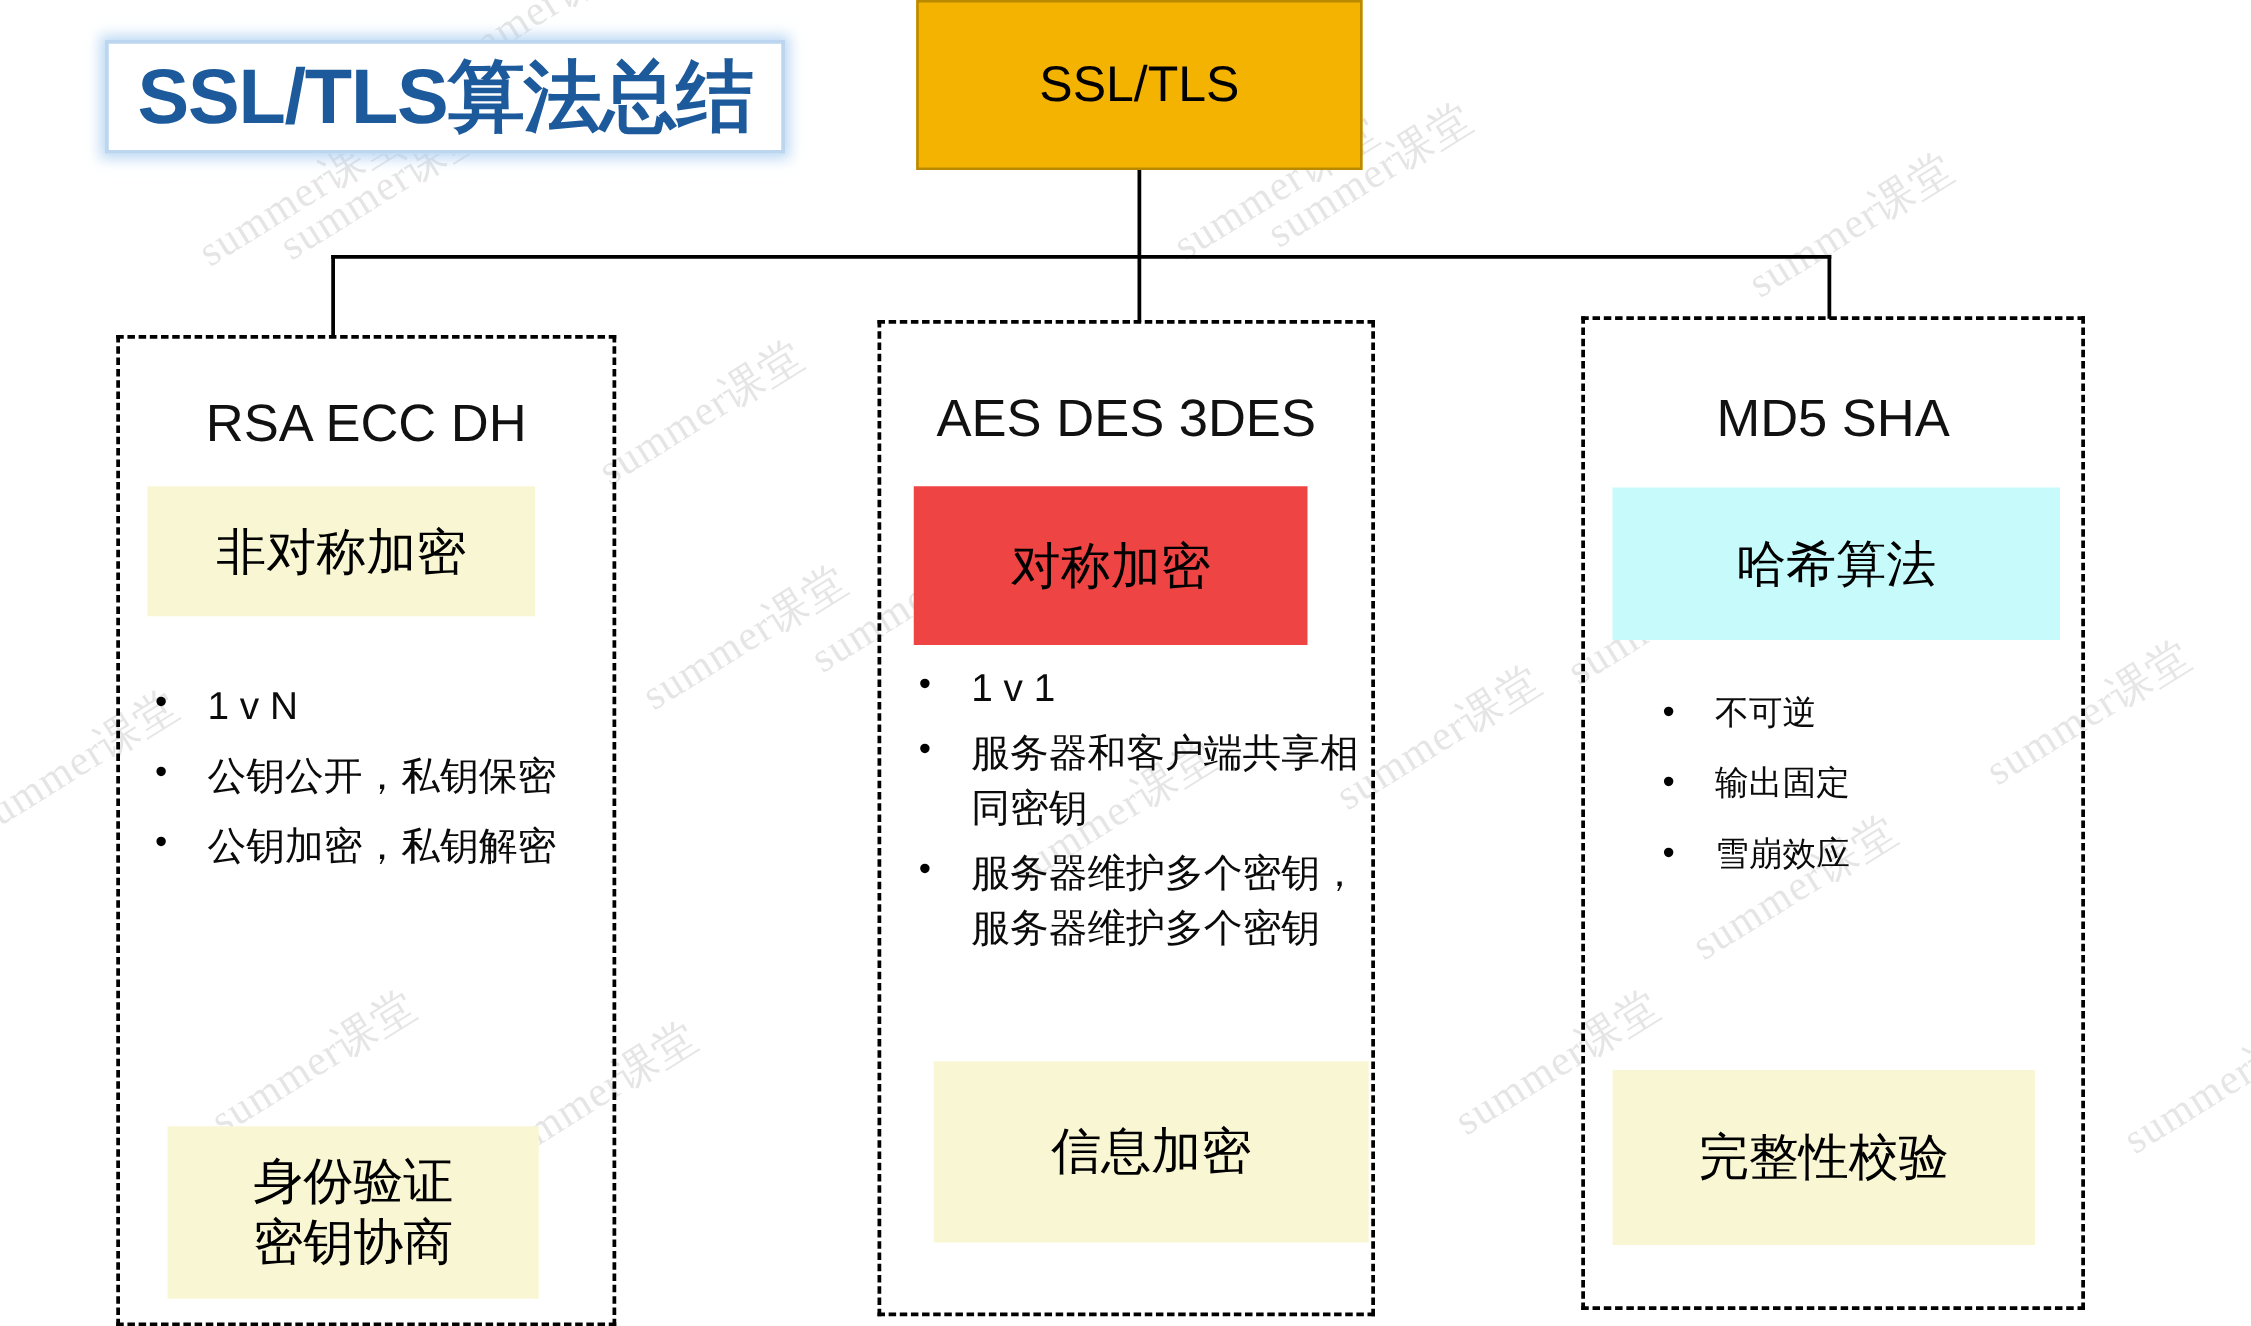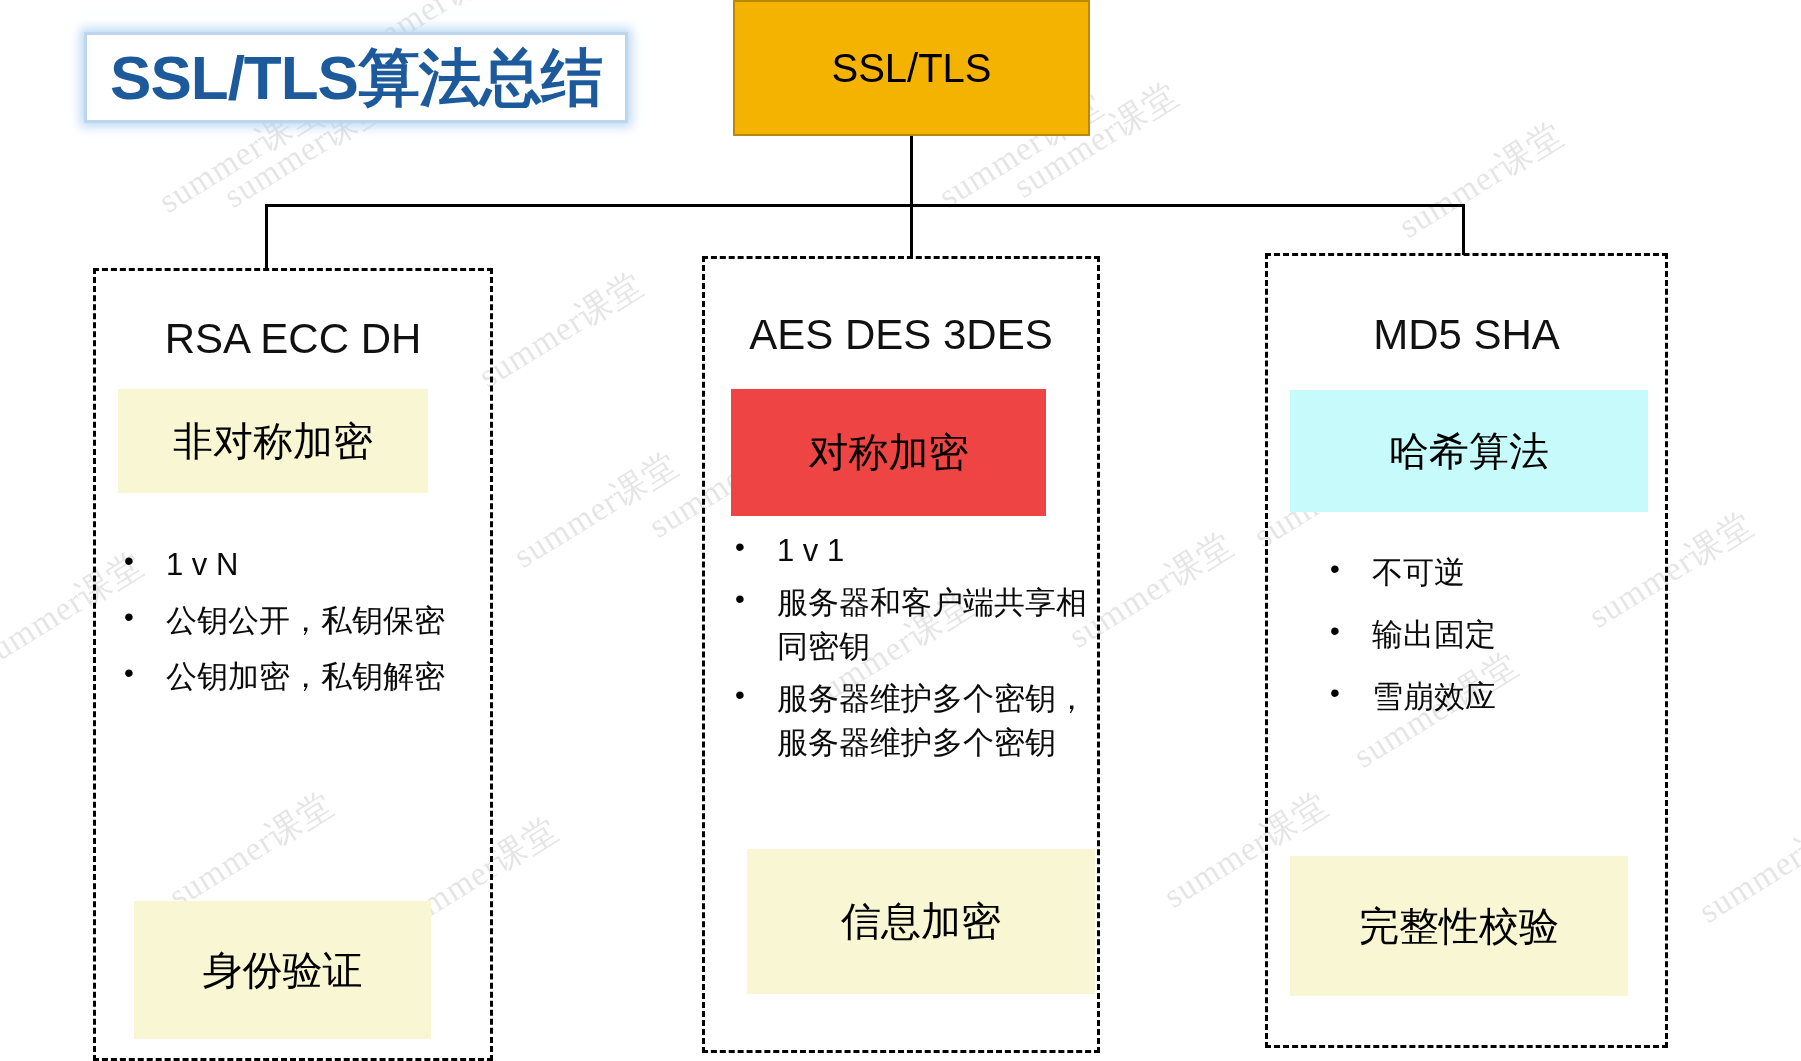--- a/index.html
+++ b/index.html
@@ -152,21 +152,21 @@
   }
   .bullets li::before {
     content: "\2022";
     position: absolute;
     left: 12px;
     top: -2px;
     font-size: 28px;
     color: #000000;
   }
   #bullets-mid li { margin-bottom: 8px; }
-  #bullets-right li { margin-bottom: 18px; font-size: 31px; }
+  #bullets-right li { margin-bottom: 18px; font-size: 27px; }
 
   
   .footer-box {
     position: absolute;
     display: flex;
     align-items: center;
     justify-content: center;
     text-align: center;
     background: #f9f6d3;
     font-size: 40px;
@@ -223,20 +223,21 @@
       <span>非对称加密</span>
     </div>
     <ul class="bullets" id="bullets-left">
       <li>1 v N</li>
       <li>公钥公开，私钥保密</li>
       <li>公钥加密，私钥解密</li>
     </ul>
     <div class="footer-box" id="footer-left">
       <div>
         <div>身份验证</div>
+        <div>密钥协商</div>
       </div>
     </div>
   </div>
 
   <div class="column" id="col-mid">
     <div class="col-heading">AES DES 3DES</div>
     <div class="band band-green" id="band-mid">
       <span>对称加密</span>
     </div>
     <ul class="bullets" id="bullets-mid">

